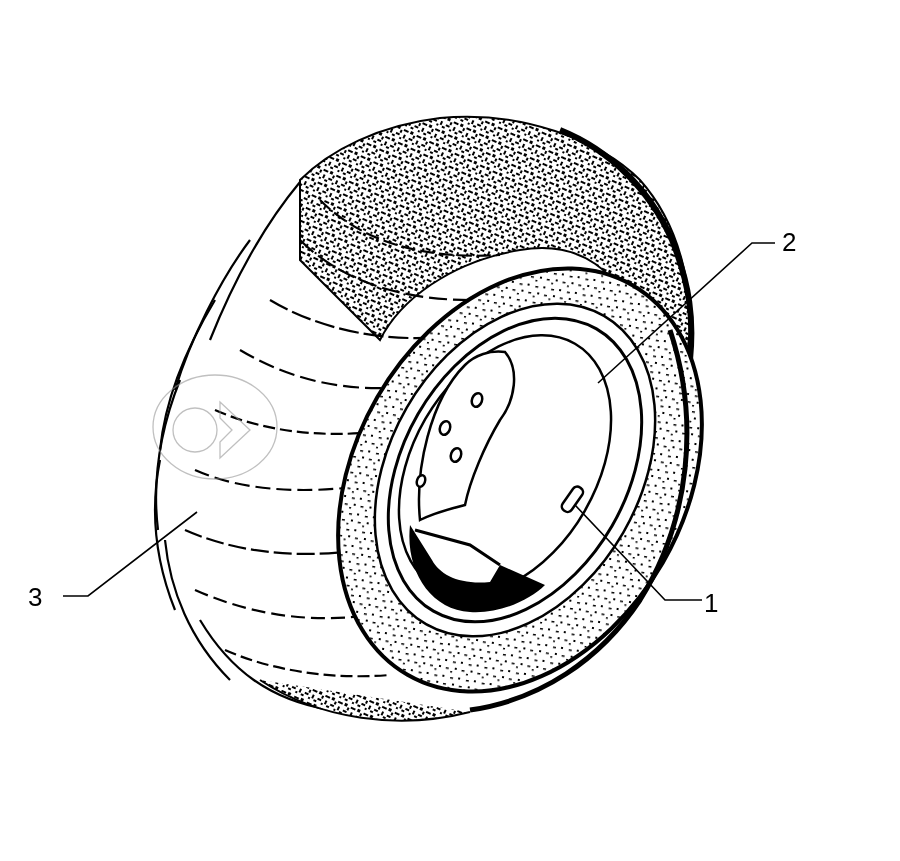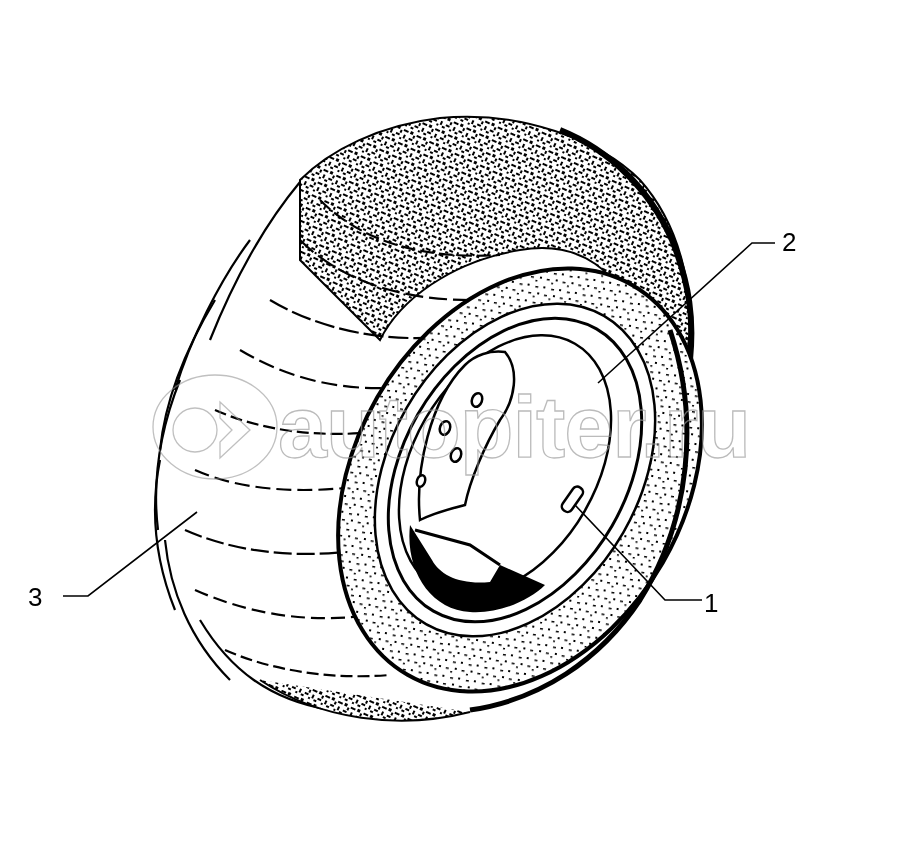--- a/index.html
+++ b/index.html
@@ -108,18 +108,17 @@
     <polyline points="63,596 88,596 197,512"></polyline>
   </g>
 </svg>
 
 <div class="watermark">
   <svg width="130" height="110" viewBox="0 0 130 110" style="position:absolute;left:0;top:0">
     <ellipse cx="65" cy="55" rx="62" ry="52" fill="none" stroke="rgba(150,150,150,0.6)" stroke-width="1.3"></ellipse>
     <circle cx="45" cy="58" r="22" fill="none" stroke="rgba(150,150,150,0.6)" stroke-width="1.3"></circle>
     <path d="M70 30 L100 58 L70 86 L70 70 L82 58 L70 46 Z" fill="none" stroke="rgba(150,150,150,0.6)" stroke-width="1.3"></path>
   </svg>
-  <span class="watermark-text">autopiter.ru</span>
 </div>
 
 <span class="callout-label" style="left:704px; top:590px;">1</span>
 <span class="callout-label" style="left:782px; top:229px;">2</span>
 <span class="callout-label" style="left:28px; top:584px;">3</span>
 
 </body></html>

